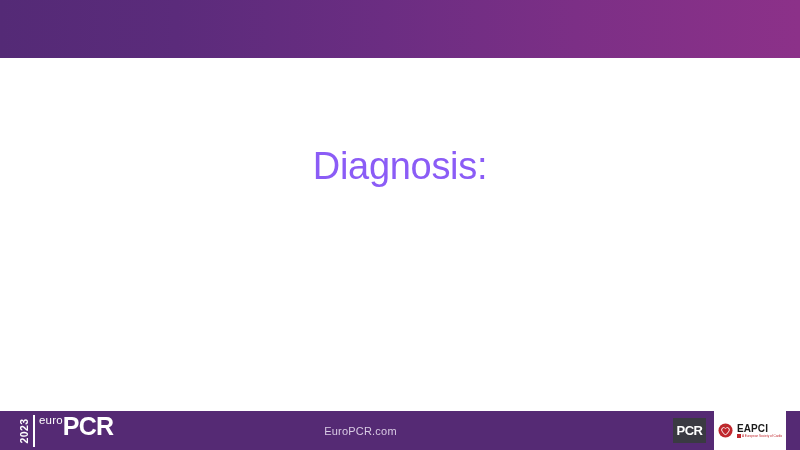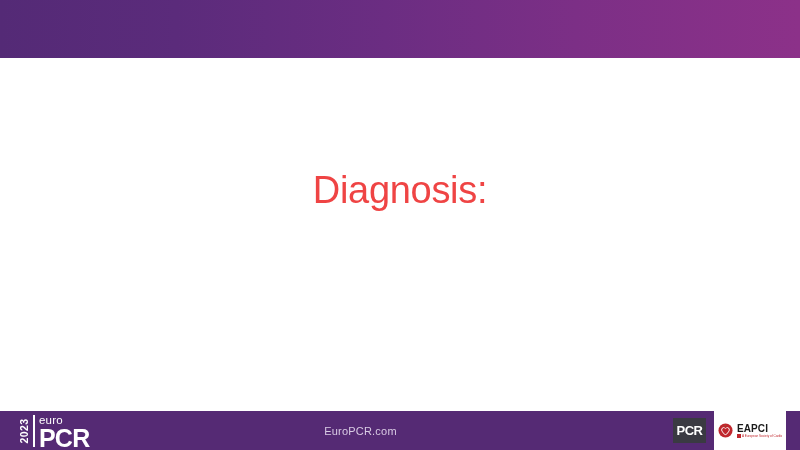--- a/index.html
+++ b/index.html
@@ -33,24 +33,24 @@
     position: absolute;
     left: 0;
     top: 58px;
     width: 800px;
     height: 353px;
     display: flex;
     align-items: flex-start;
     justify-content: center;
   }
   .title-block {
-    margin-top: 107px;
+    margin-top: 83px;
     width: 700px;
     text-align: center;
-    color: #ef4444;
+    color: #8b5cf6;
     font-family: "Liberation Sans", sans-serif;
     font-weight: 400;
     font-size: 38px;
     line-height: 1.32;
     letter-spacing: -0.3px;
   }
   .title-line {
     display: block;
     white-space: nowrap;
   }
@@ -93,21 +93,20 @@
     font-size: 10.5px;
     letter-spacing: 0.4px;
   }
   .logo-divider {
     width: 2px;
     background: #ffffff;
     margin: 2px 4px 2px 1px;
   }
   .logo-words {
     display: flex;
-    flex-direction: column;
     justify-content: center;
     padding-top: 1px;
   }
   .logo-euro {
     color: #ffffff;
     font-family: "Liberation Sans", sans-serif;
     font-weight: 400;
     font-size: 11.5px;
     line-height: 12px;
     letter-spacing: 0.2px;

